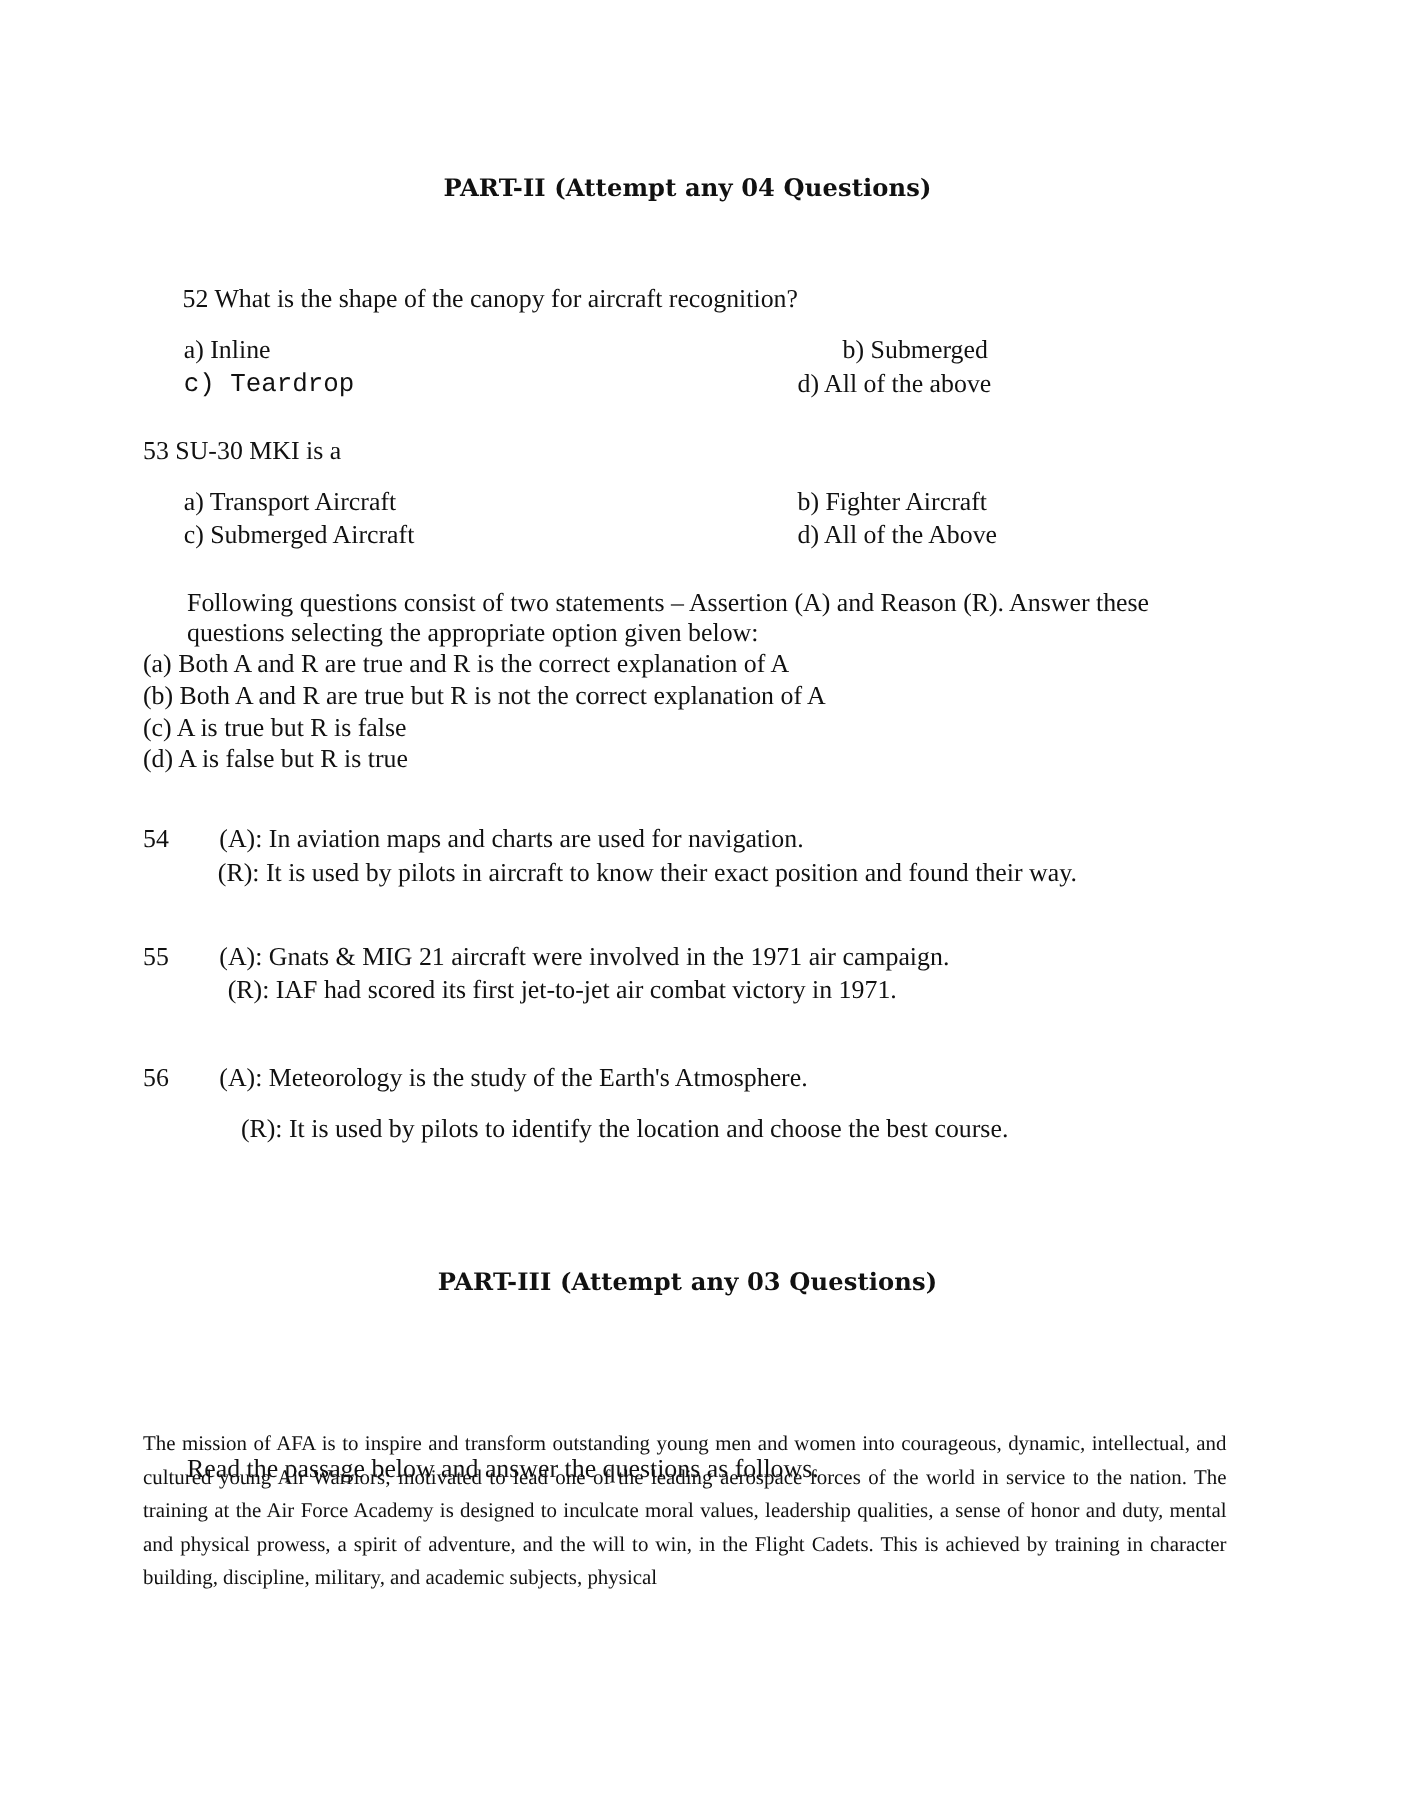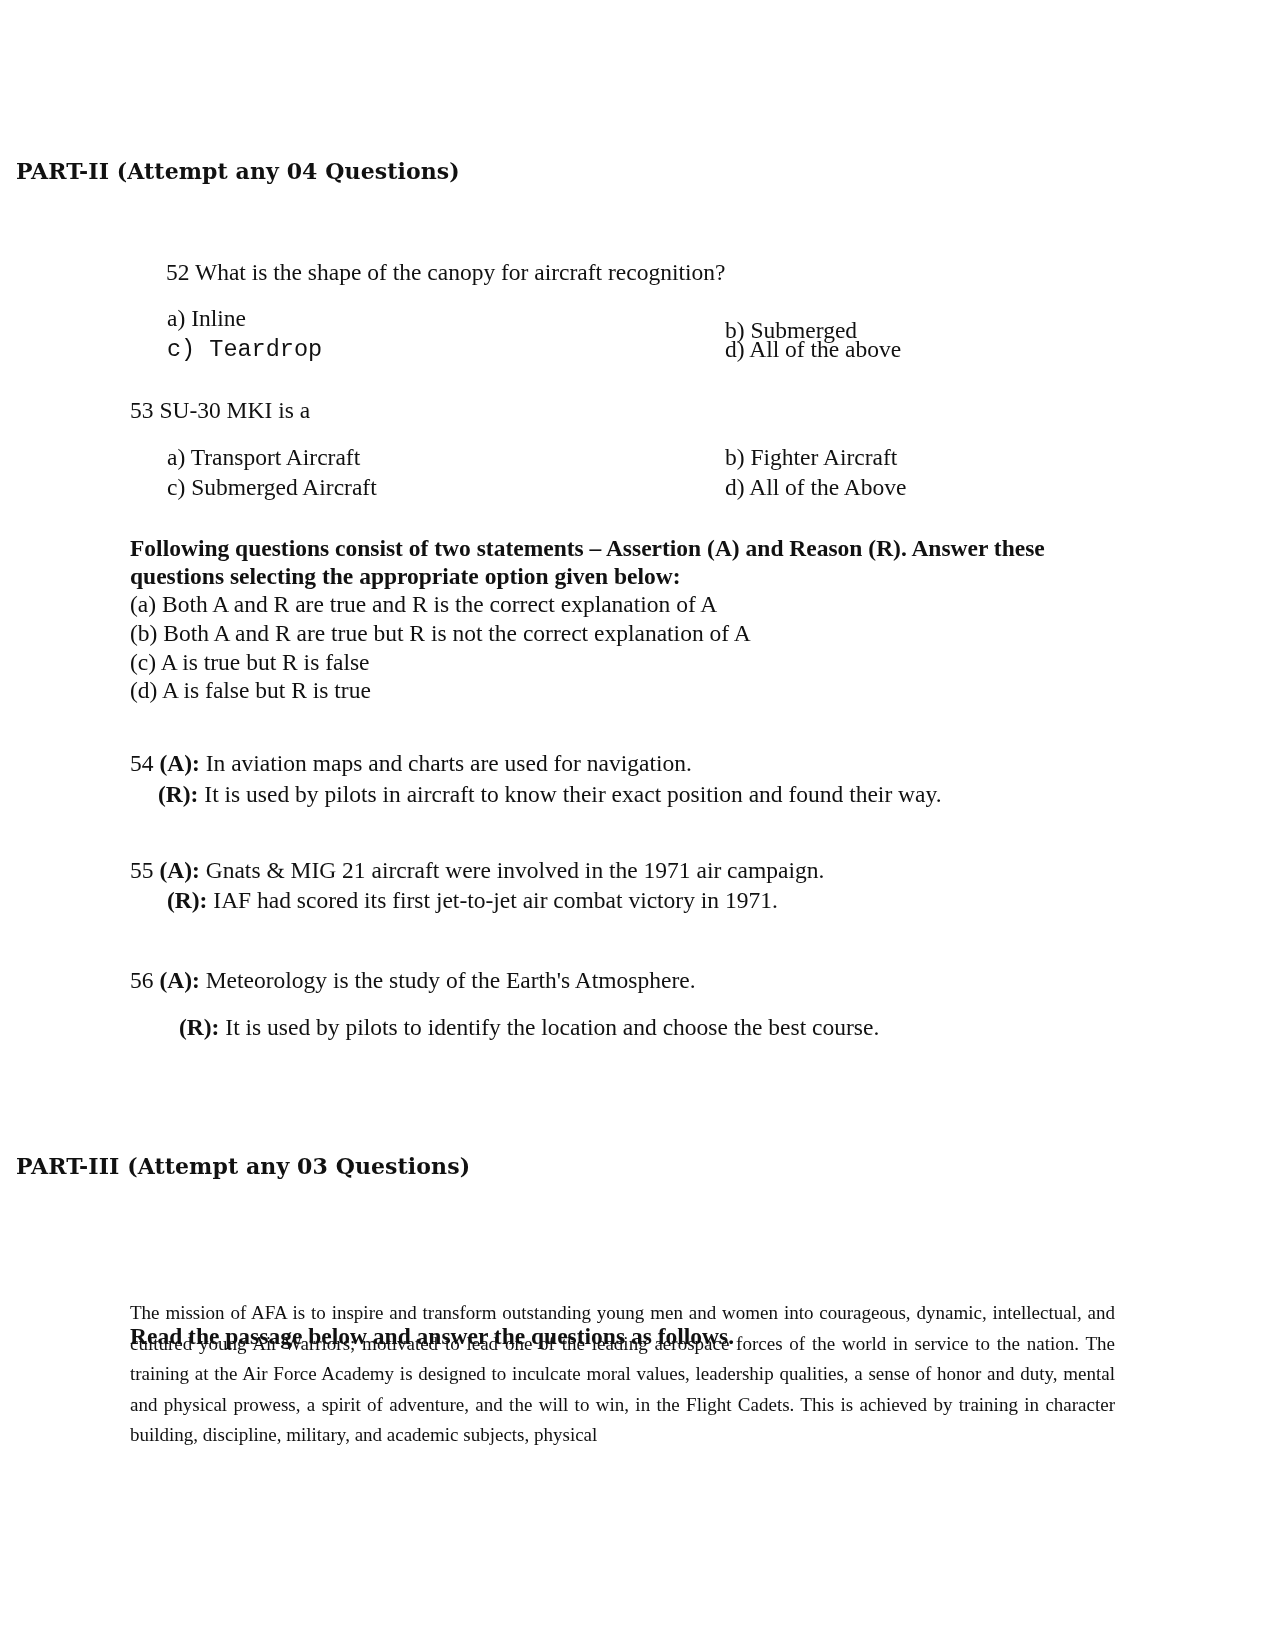--- a/index.html
+++ b/index.html
@@ -1,34 +1,34 @@
 <!DOCTYPE html>
 <html><head>
 <meta charset="utf-8">
 <style>
   html,body{margin:0;padding:0;background:#ffffff;}
   body{width:1275px;height:1651px;position:relative;overflow:hidden;color:#111;
        font-family:"Liberation Serif","DejaVu Serif",serif;}
   .abs{position:absolute;white-space:nowrap;}
   .hdr{font-family:"DejaVu Serif","Liberation Serif",serif;font-weight:bold;font-size:22px;
-       left:16px;width:1250px;letter-spacing:0.1px;}
+       left:0;width:1250px;text-align:center;letter-spacing:0.1px;}
   .t{font-size:23.5px;line-height:1;}
-  .b{font-weight:bold;}
+  .b{font-weight:normal;margin-left:40px;}
   .passage{position:absolute;left:130px;width:985px;top:1298px;font-size:19px;line-height:30.5px;
            text-align:justify;text-align-last:left;}
   .passage p{margin:0;}
 </style>
 </head>
 <body>
 
 <div class="abs hdr" style="top:158px;">PART-II (Attempt any 04 Questions)</div>
 
 <div class="abs t" style="left:130px;top:261px;margin-left:36px;">52 What is the shape of the canopy for aircraft recognition?</div>
 <div class="abs t" style="left:167px;top:307px;">a)  Inline</div>
-<div class="abs t" style="left:725px;top:307px;margin-top:12px;">b) Submerged</div>
+<div class="abs t" style="left:766px;top:307px;">b) Submerged</div>
 <div class="abs t" style="left:167px;top:338px;font-family:Liberation Mono, monospace;">c) Teardrop</div>
 <div class="abs t" style="left:725px;top:338px;">d) All of the above</div>
 
 <div class="abs t" style="left:130px;top:399px;">53 SU-30 MKI is a</div>
 <div class="abs t" style="left:167px;top:446px;">a)  Transport Aircraft</div>
 <div class="abs t" style="left:725px;top:446px;">b) Fighter Aircraft</div>
 <div class="abs t" style="left:167px;top:476px;">c) Submerged Aircraft</div>
 <div class="abs t" style="left:725px;top:476px;">d) All of the Above</div>
 
 <div class="abs t b" style="left:130px;top:537px;">Following questions consist of two statements – Assertion (A) and Reason (R). Answer these</div>

